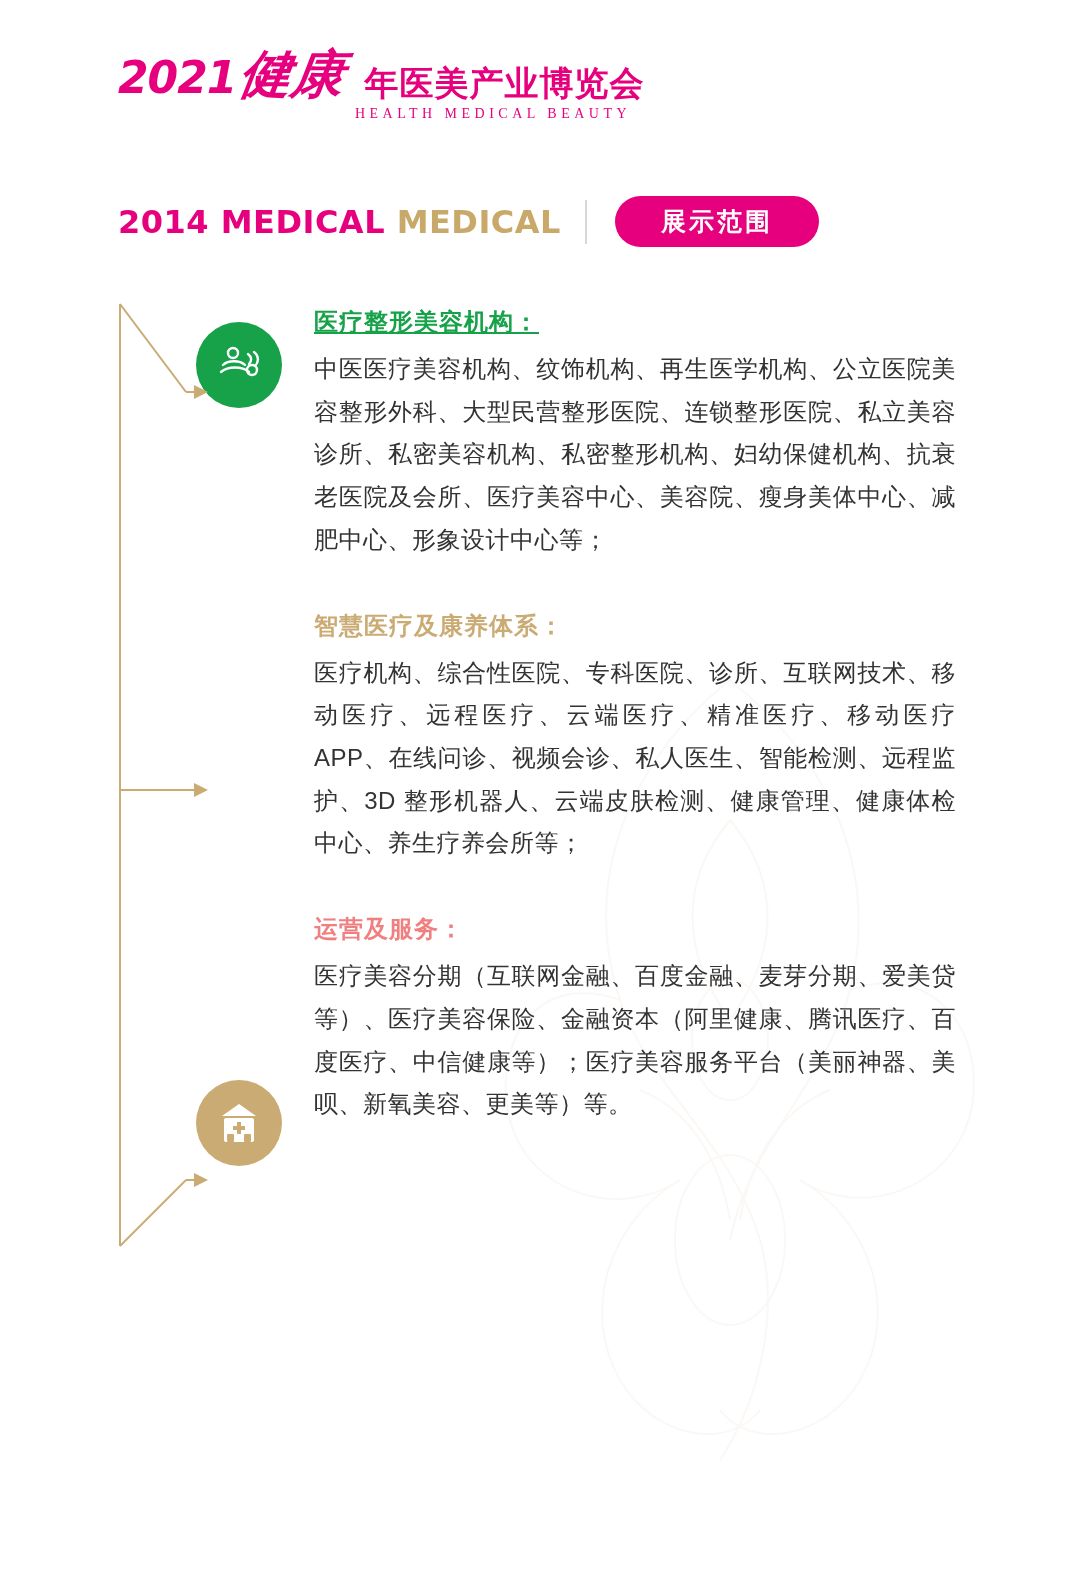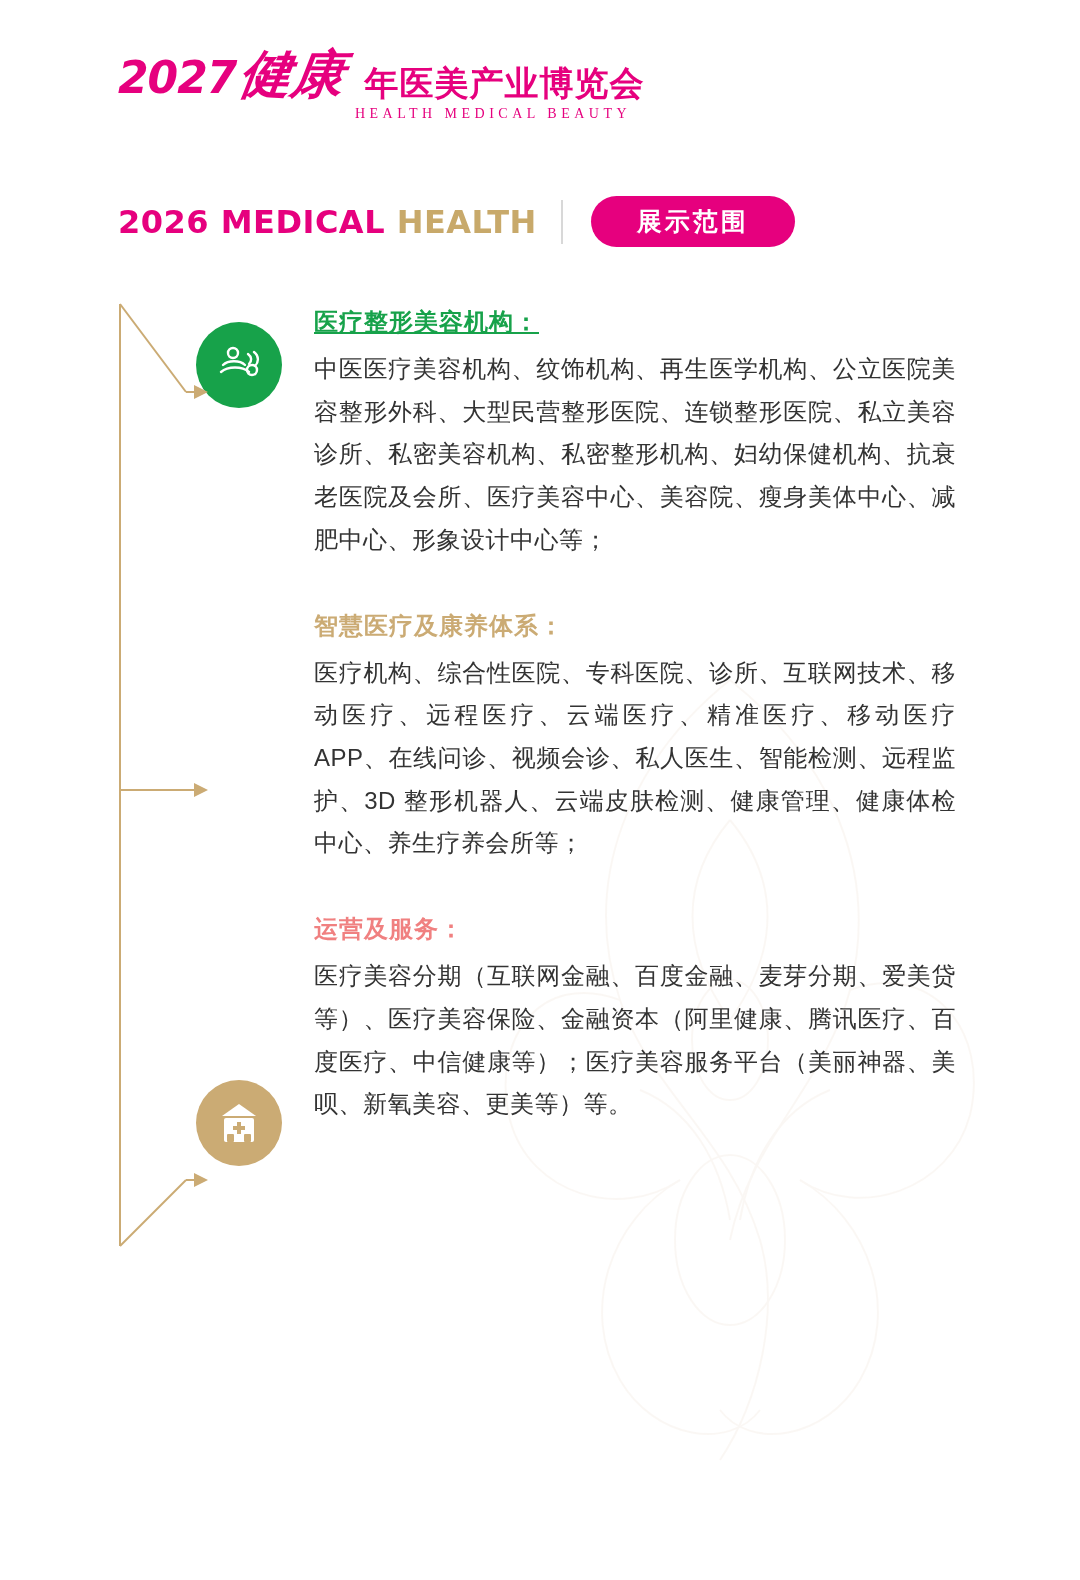--- a/index.html
+++ b/index.html
@@ -190,31 +190,31 @@
     <path d="M400 470 C350 490 320 540 310 600"></path>
     <ellipse cx="300" cy="620" rx="55" ry="85"></ellipse>
     <ellipse cx="300" cy="420" rx="38" ry="60"></ellipse>
   </g>
 </svg>
 
 <div class="page">
 
   <div class="masthead">
     <div class="logo-line">
-      <span class="logo-year">2027</span>
+      <span class="logo-year">2021</span>
       <span class="logo-brush">健康</span>
       <span class="logo-rest">年医美产业博览会</span>
     </div>
     <div class="logo-sub">HEALTH MEDICAL BEAUTY</div>
   </div>
 
   <div class="title-row">
     <div class="title-en">
-      <span class="w1">2026 MEDICAL</span>
-      <span class="w2">HEALTH</span>
+      <span class="w1">2014 MEDICAL</span>
+      <span class="w2">MEDICAL</span>
     </div>
     <div class="title-divider"></div>
     <div class="title-pill">展示范围</div>
   </div>
 
   <svg class="connector" viewBox="0 0 200 950" xmlns="http://www.w3.org/2000/svg">
     <g fill="none" stroke="#cbab74" stroke-width="2">
       <path d="M12 4 L12 946"></path>
       <path d="M12 4 L78 92"></path>
       <path d="M12 946 L78 880"></path>

